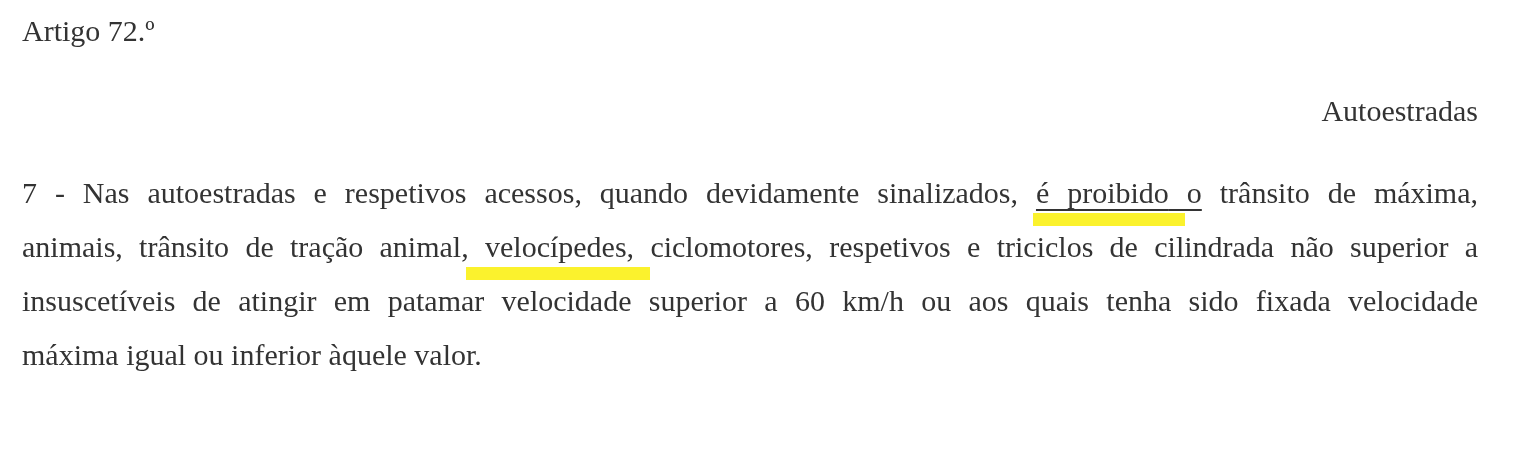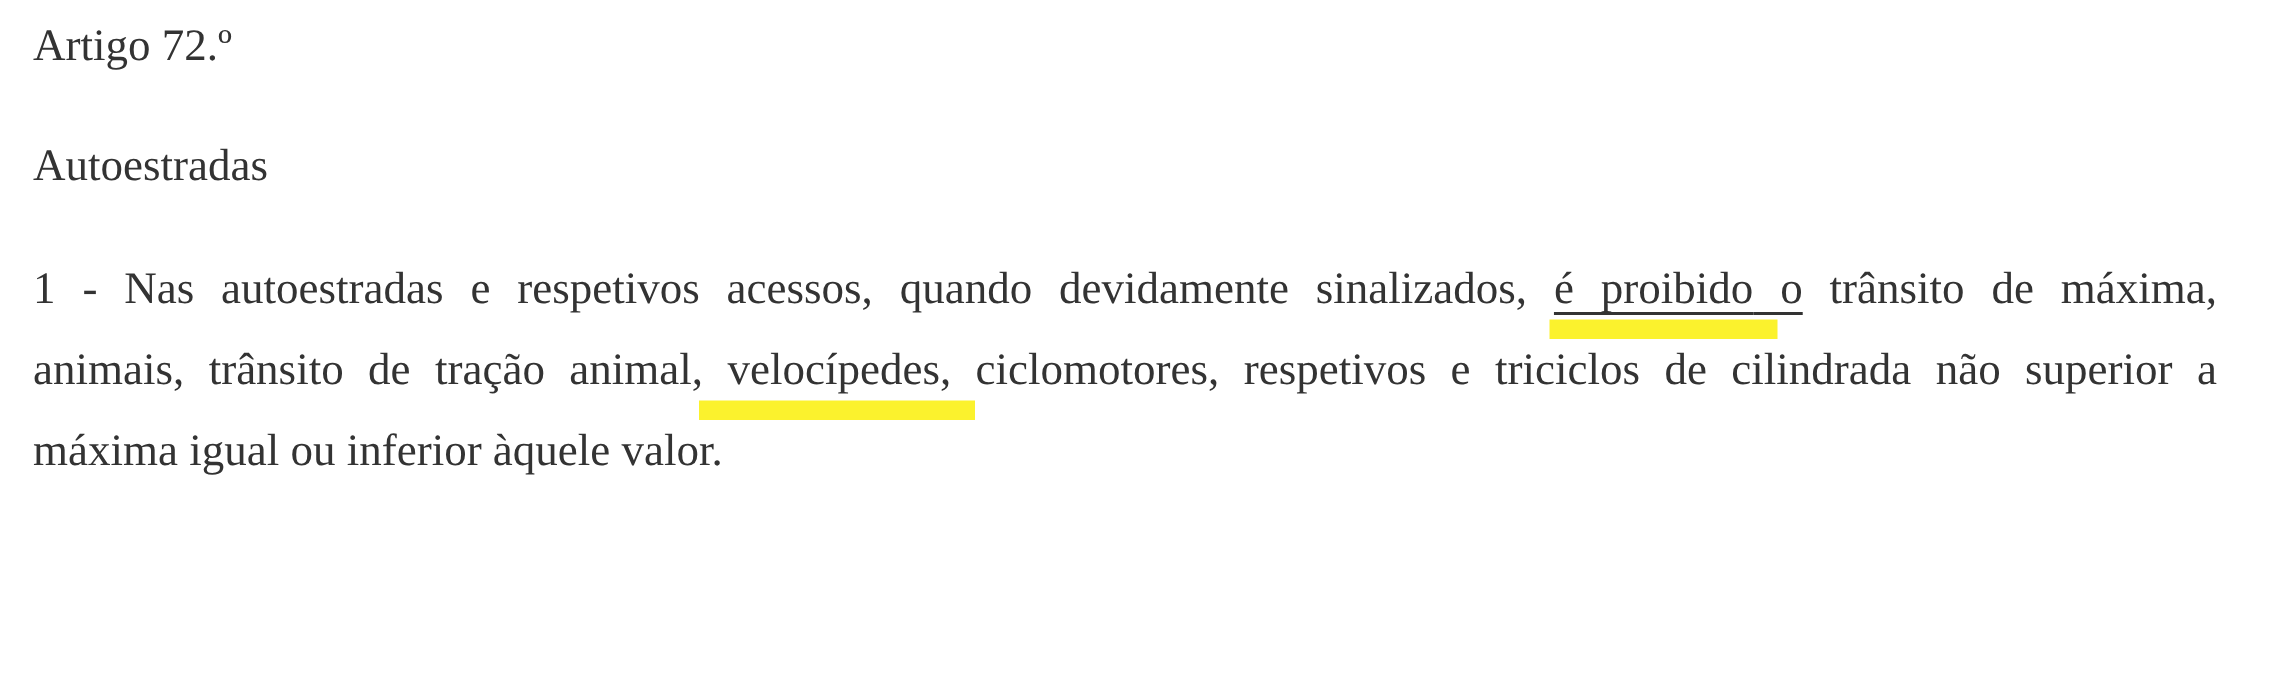--- a/index.html
+++ b/index.html
@@ -10,21 +10,21 @@
     box-sizing: border-box;
     padding: 4px 48px 0 22px;
     background: #ffffff;
     font-family: "Liberation Serif", "DejaVu Serif", serif;
     font-size: 30px;
     line-height: 54px;
     color: #333333;
     overflow: hidden;
   }
   .heading { text-align: left; }
-  .subheading { margin-top: 26px; text-align: left; }
+  .subheading { margin-top: 26px; text-align: right; }
   .para { margin-top: 28px; }
   .pline {
     text-align: justify;
     text-align-last: justify;
   }
   .pline.last { text-align-last: left; }
   .u {
     text-decoration-line: underline;
     text-decoration-color: #333333;
     text-decoration-thickness: 2px;
@@ -45,17 +45,18 @@
 </style>
 <style>.hl::after { background: #fbf22d; }.u { text-decoration-color: #333333; }</style></head>
 <body>
 
 <div class="page" style="color: rgb(51, 51, 51);">
   <div class="heading">Artigo 72.º</div>
 
   <div class="subheading">Autoestradas</div>
 
   <div class="para">
-      <div class="pline"><span>1 - Nas autoestradas e respetivos acessos, quando devidamente sinalizados, </span><span class="u hl">é proibido</span><span class="u"> o</span><span> trânsito de máxima,</span></div>
+      <div class="pline"><span>7 - Nas autoestradas e respetivos acessos, quando devidamente sinalizados, </span><span class="u hl">é proibido</span><span class="u"> o</span><span> trânsito de máxima,</span></div>
       <div class="pline"><span>animais, trânsito de tração animal,</span><span class="hl"> velocípedes,</span><span> ciclomotores, respetivos e triciclos de cilindrada não superior a</span></div>
+      <div class="pline"><span>insuscetíveis de atingir em patamar velocidade superior a 60 km/h ou aos quais tenha sido fixada velocidade</span></div>
       <div class="pline last"><span>máxima igual ou inferior àquele valor.</span></div>
     </div>
 </div>
 
 </body></html>

